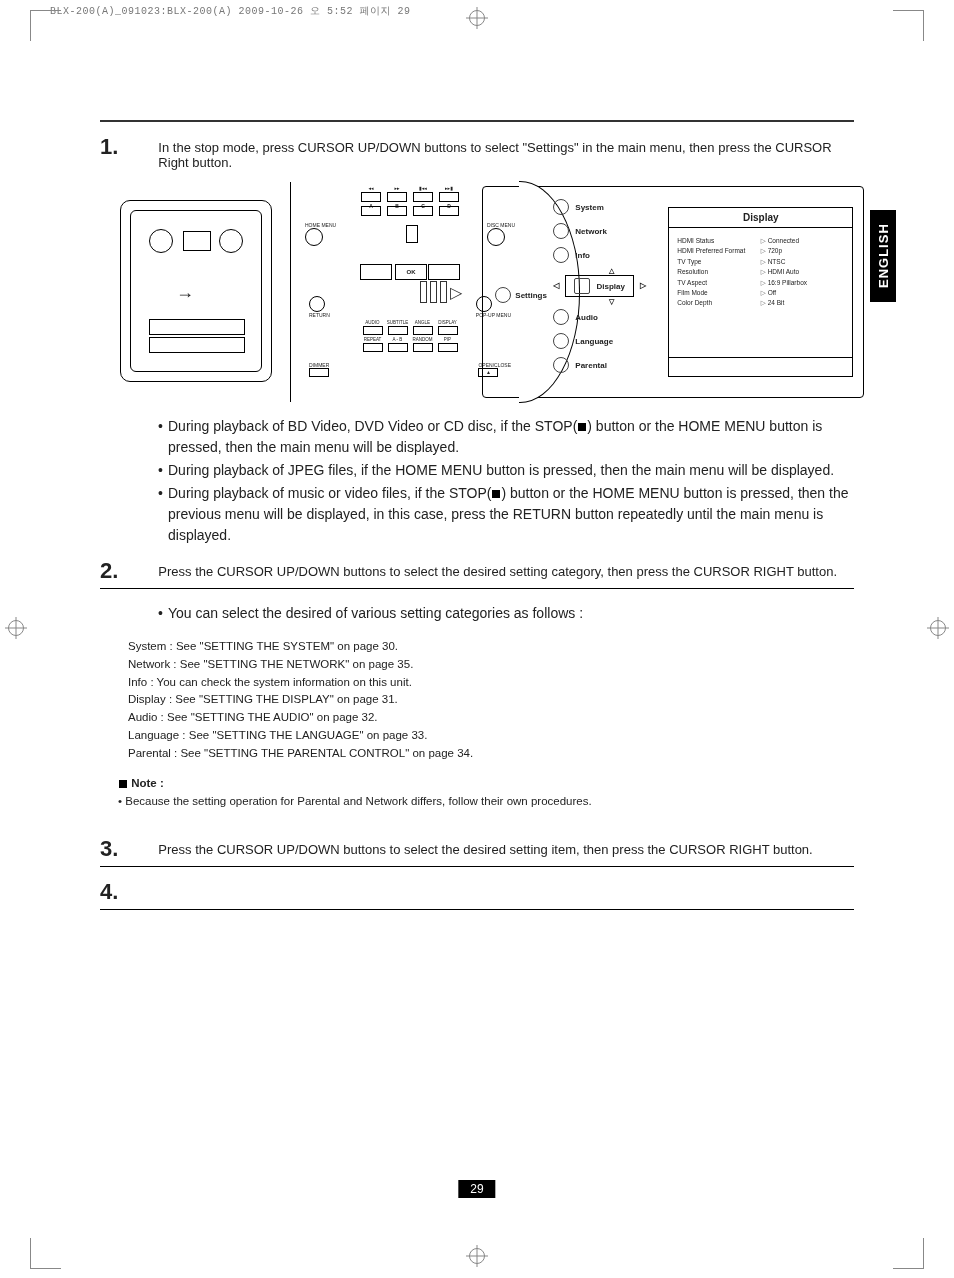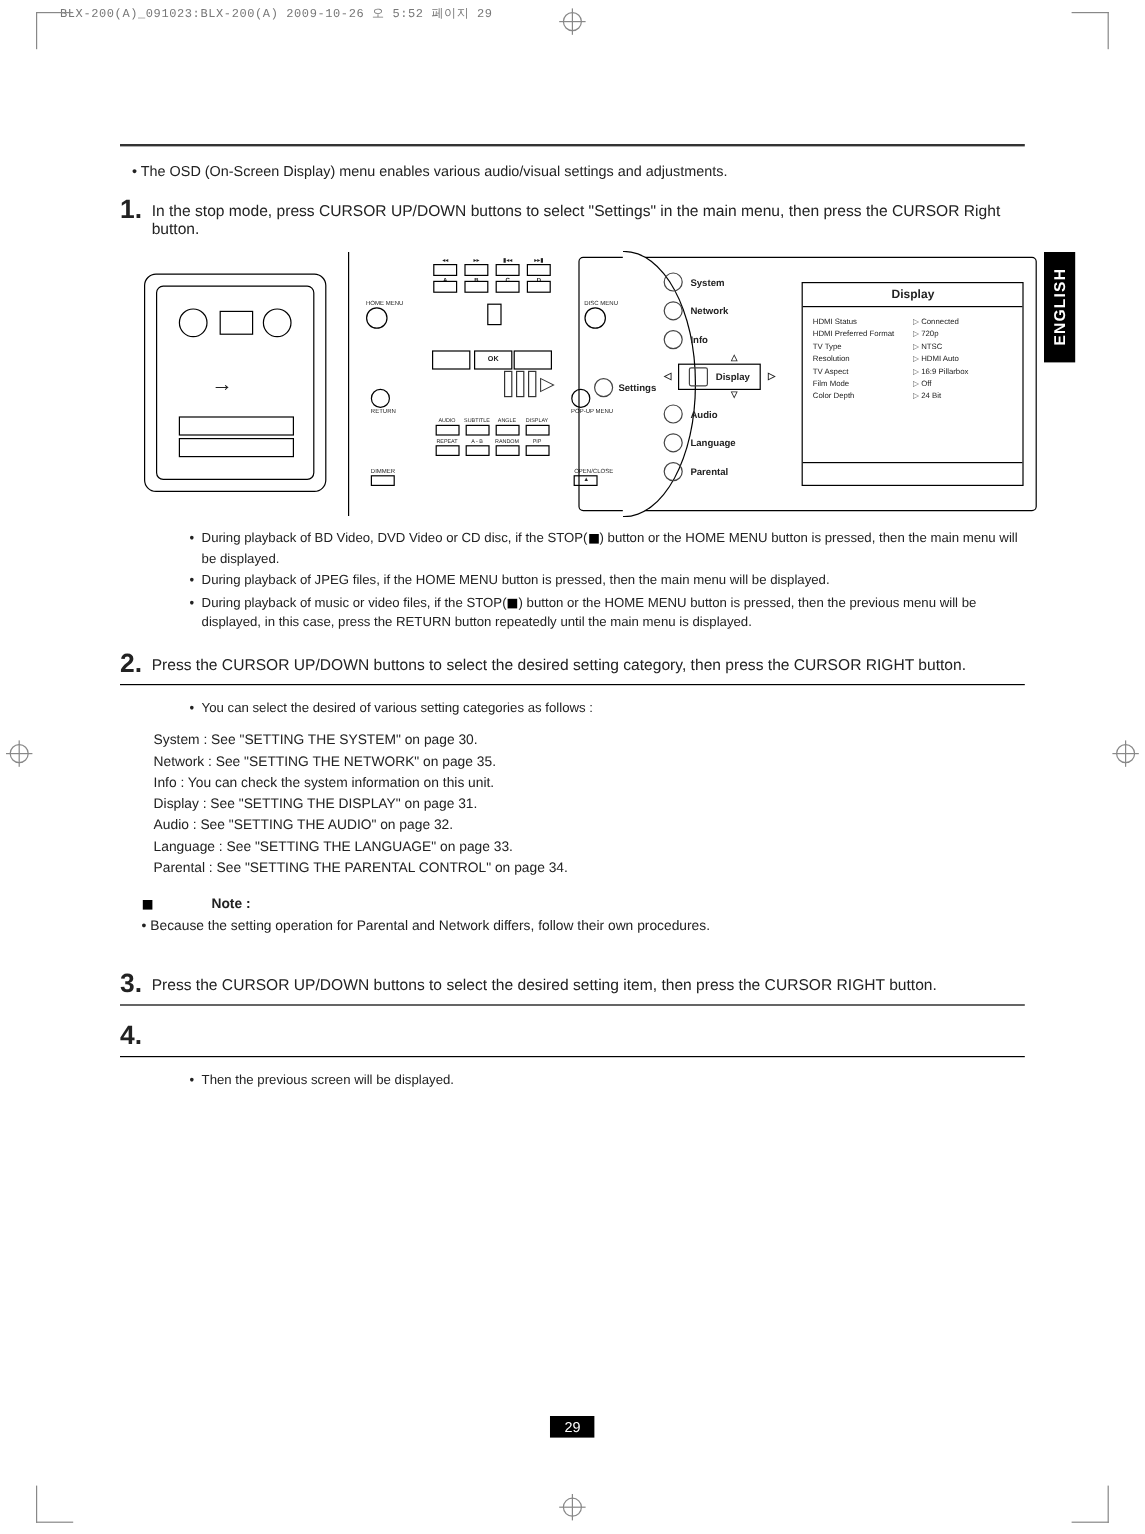--- a/index.html
+++ b/index.html
@@ -100,42 +100,42 @@
     display: flex;
     align-items: flex-start;
     gap: 8px;
     font-size: 13px;
   }
   .step-num {
     font-size: 22px;
     font-weight: bold;
     line-height: 1;
   }
-  .step-text { padding-top: 4px; }
+  .step-text { padding-top: 4px; margin-left: 32px; }
   .step-rule {
     border: none;
     border-top: 1px solid #000;
     margin: 6px 0 10px 0;
   }
 
   .notes {
-    font-size: 11px;
+    font-size: 14px;
     line-height: 1.5;
     margin-left: 18px;
   }
   .notes li { list-style: none; position: relative; padding-left: 10px; margin-bottom: 2px;}
   .notes li::before { content: "•"; position: absolute; left: 0; }
 
   .indent-block {
     font-size: 11.5px;
     line-height: 1.55;
     margin-left: 28px;
     margin-top: 8px;
   }
-  .note-label { font-weight: bold; margin-left: 45px; }
+  .note-label { font-weight: bold; }
   .stop-sq { display:inline-block; width:8px; height:8px; background:#000; vertical-align: middle; margin:0 1px;}
 
   
   .side-tab {
     position: absolute;
     right: 58px;
     top: 210px;
     width: 26px;
     height: 92px;
     background: #000;
@@ -293,21 +293,20 @@
       <div class="reg-circle"></div>
     </div>
 
   <div class="side-tab">ENGLISH</div>
 
   <div class="content">
     <h1 class="title">
       <span class="rule"></span>
     </h1>
 
-    <div class="intro">• <span>The OSD (On-Screen Display) menu enables various audio/visual settings and adjustments.</span></div>
 
     <div class="step">
       <div class="step-head">
         <span class="step-num">1.</span>
         <span class="step-text">In the stop mode, press CURSOR UP/DOWN buttons to select "Settings" in the main menu, then press the CURSOR Right button.</span>
       </div>
     </div>
 
     <div class="figure-row">
       <div class="remote">
@@ -529,21 +528,20 @@
       <hr class="step-rule">
     </div>
 
     <div class="step">
       <div class="step-head">
         <span class="step-num">4.</span>
       </div>
       <hr class="step-rule">
     </div>
     <ul class="notes">
-      <li><span>Then the previous screen will be displayed.</span></li>
     </ul>
 
     <div class="page-num">29</div>
   </div>
 
   <div class="bottom-cropmarks">
     <div class="crop-l"></div>
       <div class="crop-center-bottom">
         <div class="reg-circle"></div>
       </div>

